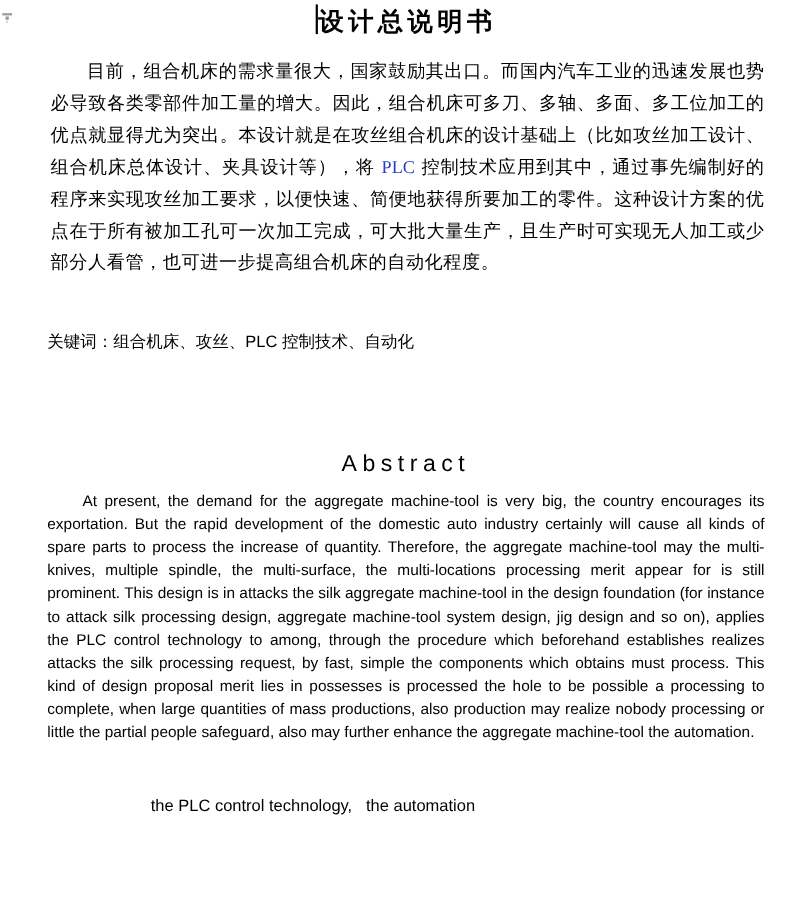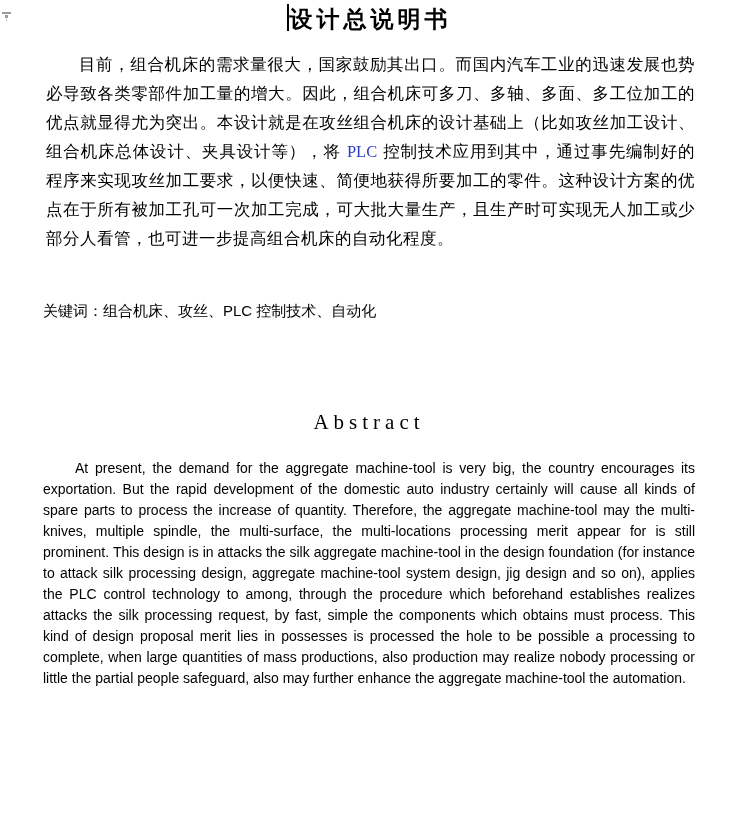--- a/index.html
+++ b/index.html
@@ -91,25 +91,25 @@
     font-family: Liberation Sans, sans-serif;
   }
 
   .abstract-heading {
     margin: 85px 0 0 0;
     text-align: center;
     font-size: 21px;
     line-height: 30px;
     font-weight: normal;
     letter-spacing: 5px;
-    font-family: Liberation Serif, serif;
+    font-family: Liberation Sans, sans-serif;
   }
 
   .en-para {
-    margin: 21px 43px 0 43px;
+    margin: 8px 43px 0 43px;
     font-size: 14px;
     line-height: 21px;
     text-align: justify;
     text-indent: 32px;
     font-family: "Liberation Sans", sans-serif;
   }
 
   .kw-block {
     margin: 46px 43px 0 43px;
     font-size: 15px;
@@ -139,13 +139,14 @@
 
 <p class="cn-para"><span>目前，组合机床的需求量很大，国家鼓励其出口。而国内汽车工业的迅速发展也势必导致各类零部件加工量的增大。因此，组合机床可多刀、多轴、多面、多工位加工的优点就显得尤为突出。本设计就是在攻丝组合机床的设计基础上（比如攻丝加工设计、组合机床总体设计、夹具设计等），将 </span><span class="plc-blue">PLC</span><span> 控制技术应用到其中，通过事先编制好的程序来实现攻丝加工要求，以便快速、简便地获得所要加工的零件。这种设计方案的优点在于所有被加工孔可一次加工完成，可大批大量生产，且生产时可实现无人加工或少部分人看管，也可进一步提高组合机床的自动化程度。</span></p>
 
 <p class="cn-keywords">关键词：组合机床、攻丝、PLC 控制技术、自动化</p>
 
 <h2 class="abstract-heading">Abstract</h2>
 
 <p class="en-para">At present, the demand for the aggregate machine-tool is very big, the country encourages its exportation. But the rapid development of the domestic auto industry certainly will cause all kinds of spare parts to process the increase of quantity.  Therefore, the aggregate machine-tool may the multi-knives, multiple spindle, the multi-surface, the multi-locations processing merit appear for is still prominent. This design is in attacks the silk aggregate machine-tool in the design foundation (for instance to attack silk processing design, aggregate machine-tool system design, jig design and so on), applies the PLC control technology to among, through the procedure which beforehand establishes realizes attacks the silk processing request, by fast, simple the components which obtains must process. This kind of design proposal merit lies in possesses is processed the hole to be possible a processing to complete, when large quantities of mass productions, also production may realize nobody processing or little the partial people safeguard, also may further enhance the aggregate machine-tool the automation.</p>
 
 <div class="kw-block">
+  <div class="kw-line2">the PLC control technology,   the automation</div>
 </div>
 
 </body></html>

